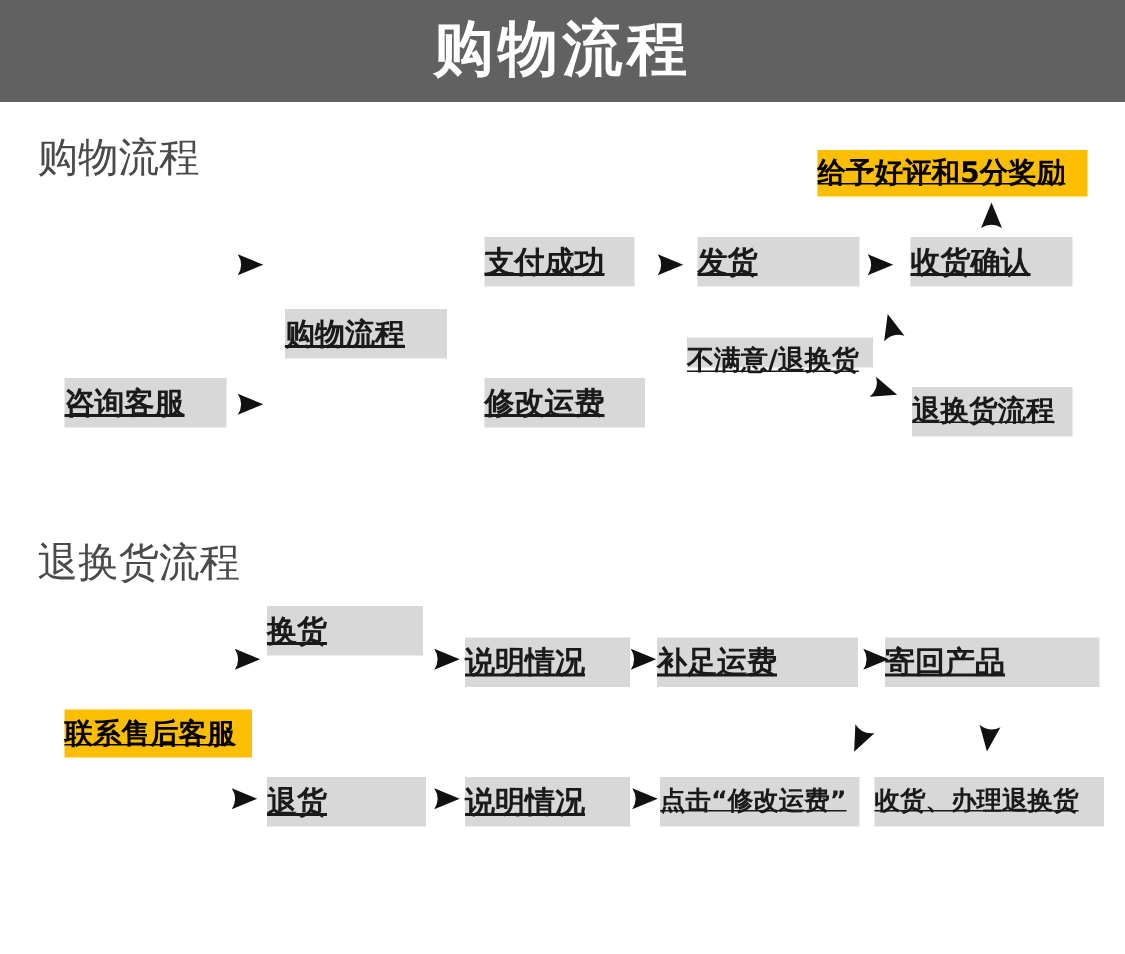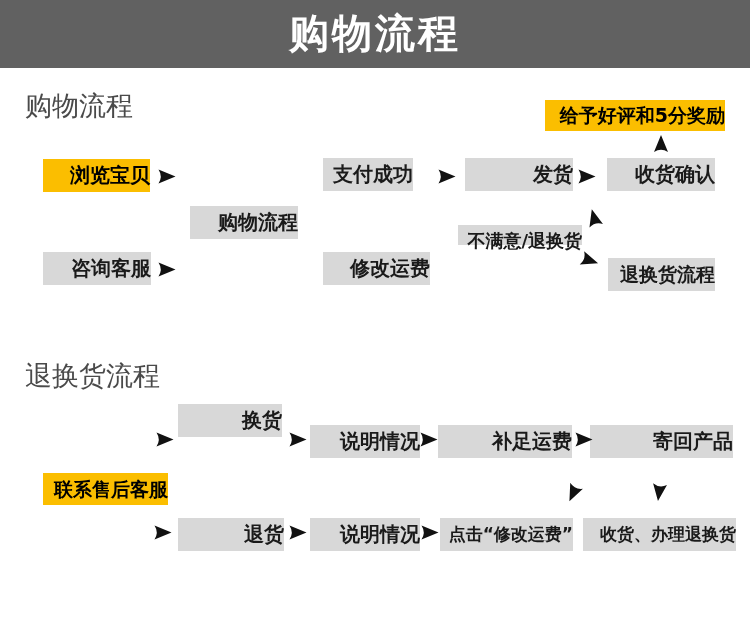--- a/index.html
+++ b/index.html
@@ -13,23 +13,23 @@
   }
   .banner-title{
     width:100%;height:68px;line-height:66px;text-align:center;
     color:var(--banner-text,#ffffff);font-size:40px;font-weight:800;letter-spacing:3px;
   }
   .sec-title{
     position:absolute;color:var(--title-text,#4a4a4a);
     font-size:27px;font-weight:500;line-height:32px;white-space:nowrap;
   }
   .node{
-    position:absolute;height:33px;line-height:33px;text-align:right;
+    position:absolute;height:33px;line-height:33px;text-align:left;
     background:var(--box-bg,#d8d8d8);color:var(--box-text,#1a1a1a);
-    font-size:20px;font-weight:600;white-space:nowrap;
+    font-size:20px;font-weight:600;white-space:nowrap;text-decoration:underline;
   }
   .node.hl{background:var(--highlight,#fbbe00);color:#000;font-weight:700;}
   .fs19{font-size:19px;}
   .fs18{font-size:18px;}
   .fs17{font-size:17px;}
   .arrow{position:absolute;width:18px;height:15px;}
   .arrow svg{display:block;width:18px;height:15px;}
   .arrow path{fill:var(--arrow,#111111);}
   .rot-up{transform:rotate(-90deg);}
   .rot-up-tilt{transform:rotate(-105deg);}
@@ -41,22 +41,21 @@
 <body>
 
 <div class="page">
 
   <header class="banner">
     <div class="banner-title">购物流程</div>
   </header>
 
   <div class="sec-title" style="left:25px;top:90px">购物流程</div>
 
-  <div class="node hl" style="left:43px;top:159px;width:107px">浏览宝贝</div>
-  <div class="node" style="left:323px;top:158px;width:90px">支付成功</div>
+  <div class="node" style="left:323px;top:158px;width:100px">支付成功</div>
   <div class="node" style="left:465px;top:158px;width:108px">发货</div>
   <div class="node" style="left:607px;top:158px;width:108px">收货确认</div>
   <div class="node hl fs19" style="left:545px;top:100px;width:180px;height:31px;line-height:31px">给予好评和5分奖励</div>
   <div class="node" style="left:190px;top:206px;width:108px">购物流程</div>
   <div class="node" style="left:43px;top:252px;width:108px">咨询客服</div>
   <div class="node" style="left:323px;top:252px;width:107px">修改运费</div>
   <div class="node fs18" style="left:458px;top:225px;width:124px;height:20px;line-height:32px">不满意/退换货</div>
   <div class="node fs19" style="left:608px;top:258px;width:107px">退换货流程</div>
 
   <div class="arrow" style="left:158px;top:169px">

